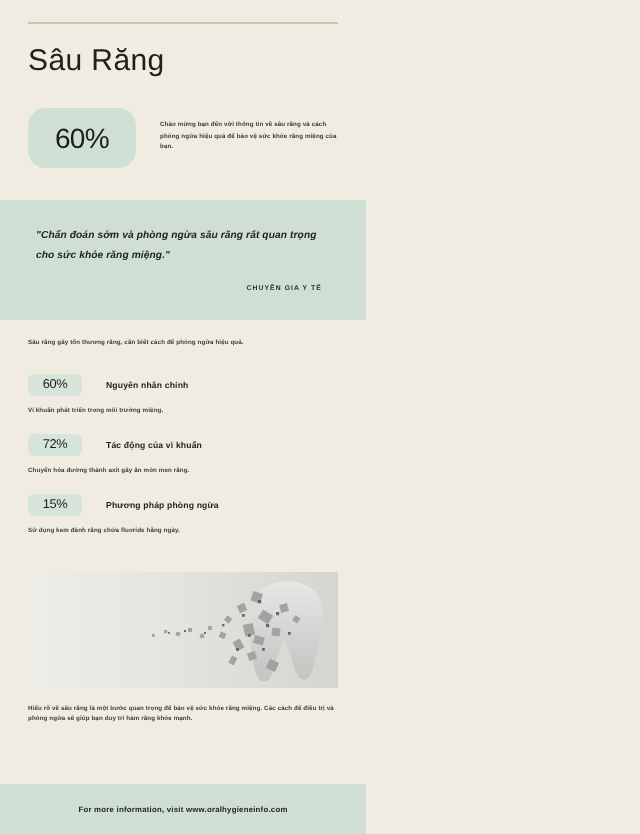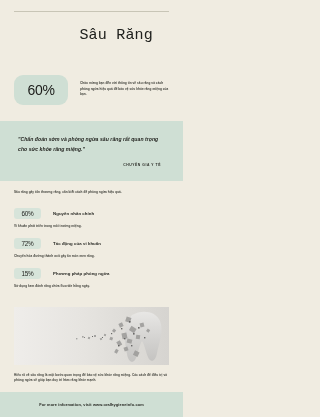--- a/index.html
+++ b/index.html
@@ -33,24 +33,23 @@
     height: 1px;
     background: #c8c5b6;
     margin-top: 11px;
     margin-bottom: 11px;
   }
   .page-title {
     font-size: 15px;
     font-weight: 400;
     color: #20211e;
     letter-spacing: 0.2px;
-    font-family: Liberation Mono, monospace;
-    margin: 16px;
+    font-family: Liberation Sans, sans-serif;
+    margin: 0;
     line-height: 1.1;
-    text-align: right;
   }
 
   
   .hero {
     display: flex;
     align-items: center;
     padding: 14px 14px 0 14px;
     box-sizing: border-box;
   }
   .hero-badge {

